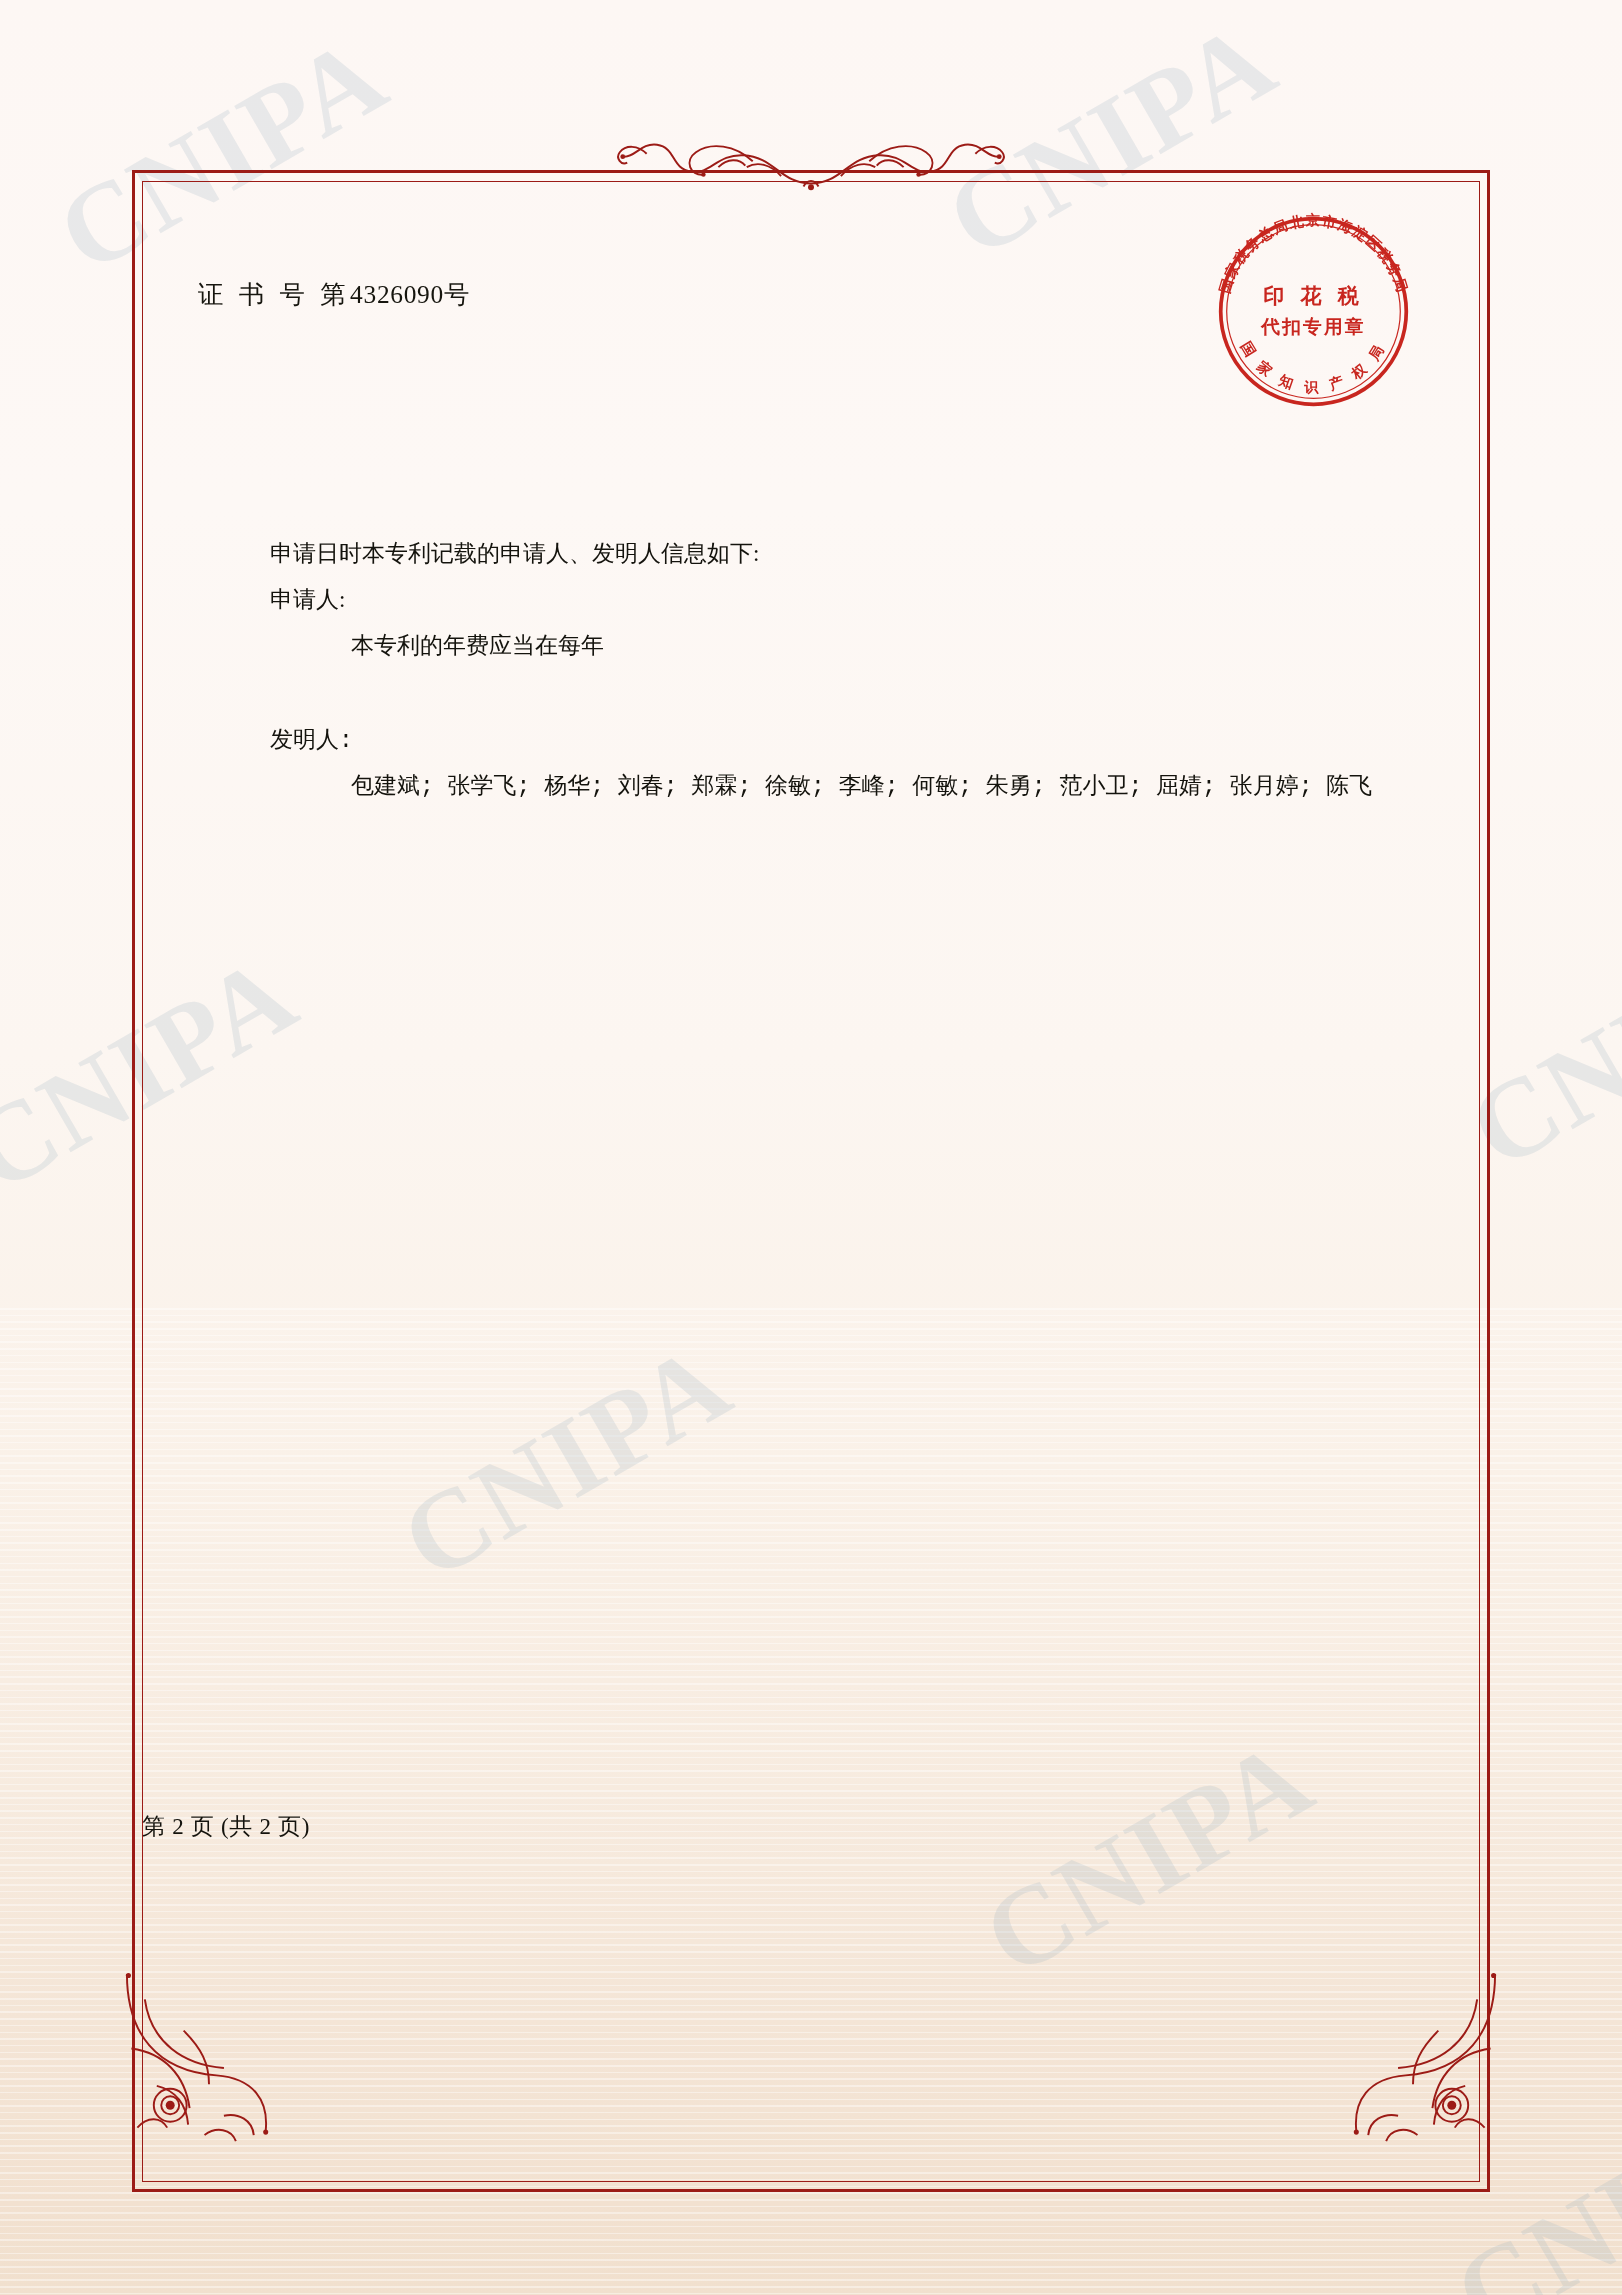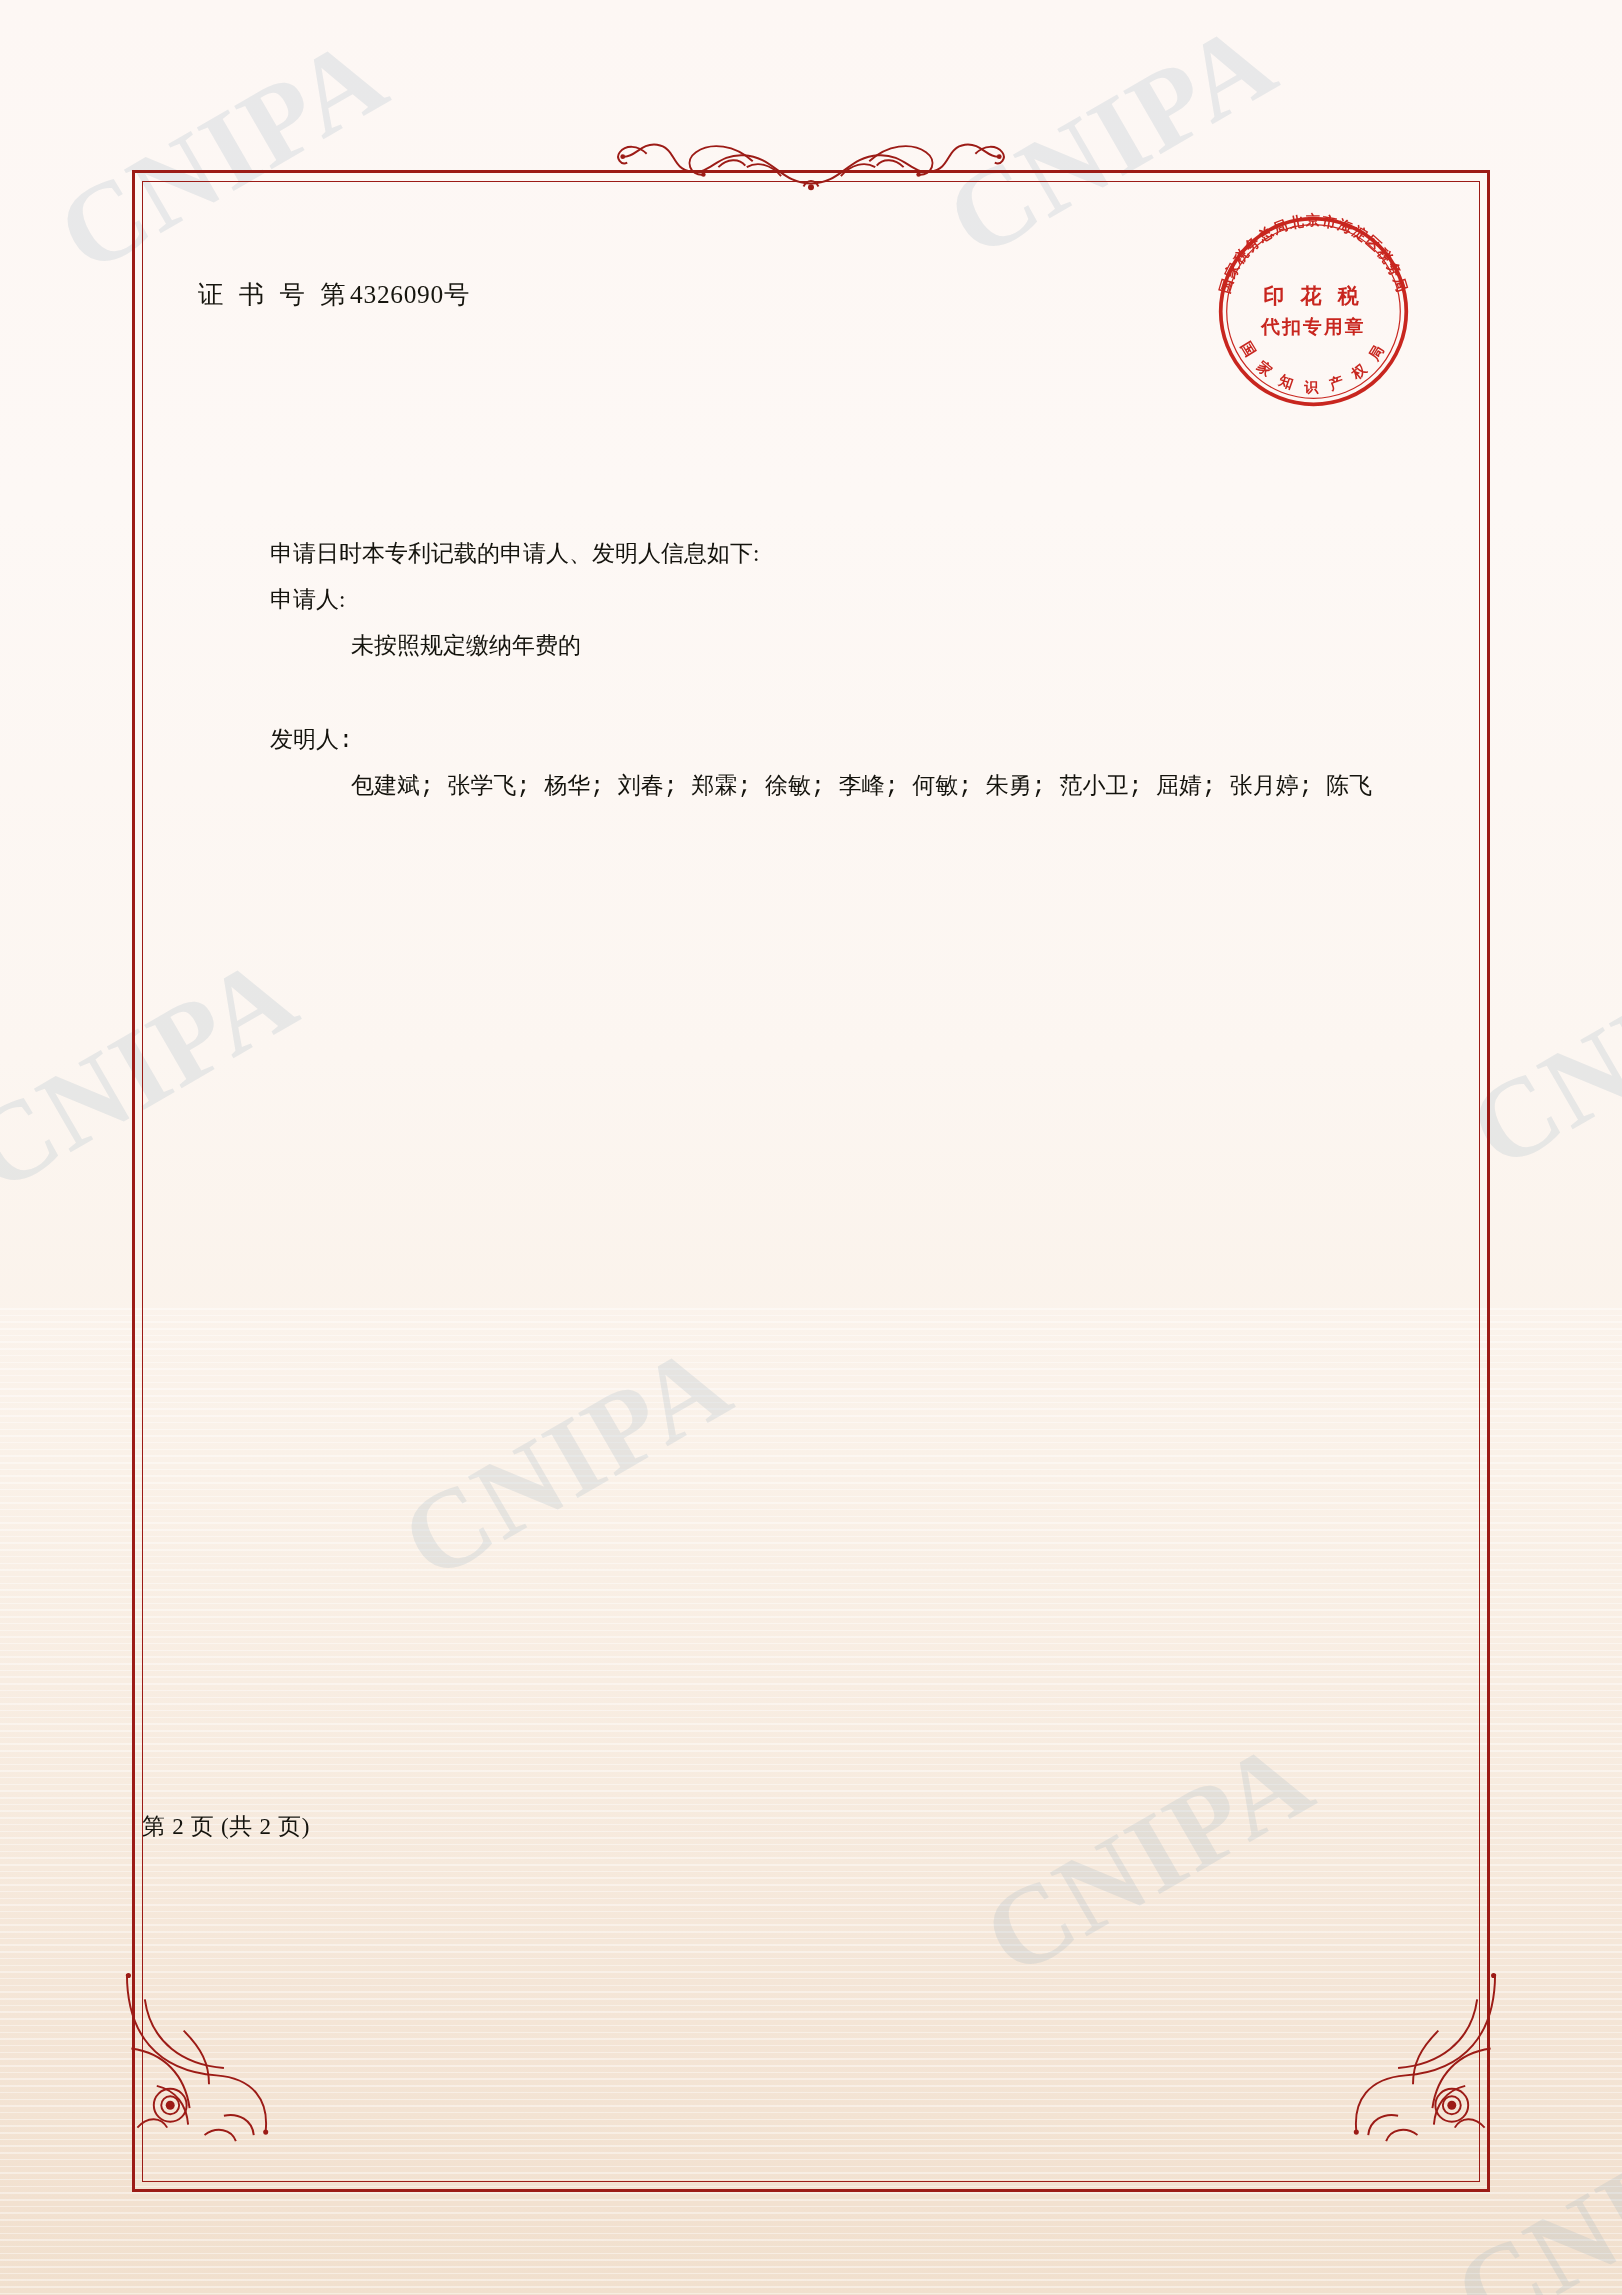--- a/index.html
+++ b/index.html
@@ -293,21 +293,21 @@
       <div class="seal-text">
         <div class="seal-line1">印 花 税</div>
         <div class="seal-line2">代扣专用章</div>
       </div>
     </div>
 
 
     <div class="block-apps">
       <div class="line indent2">申请日时本专利记载的申请人、发明人信息如下:</div>
       <div class="line indent2">申请人:</div>
-      <div class="line deep">未按照规定缴纳年费的</div>
+      <div class="line deep">本专利的年费应当在每年</div>
     </div>
 
     <div class="block-inventors">
       <div class="line indent2">发明人:</div>
       <div class="inv-names">包建斌; 张学飞; 杨华; 刘春; 郑霖; 徐敏; 李峰; 何敏; 朱勇; 范小卫; 屈婧; 张月婷; 陈飞</div>
     </div>
 
     <div class="footer">第 2 页 (共 2 页)</div>
 
   </div>

